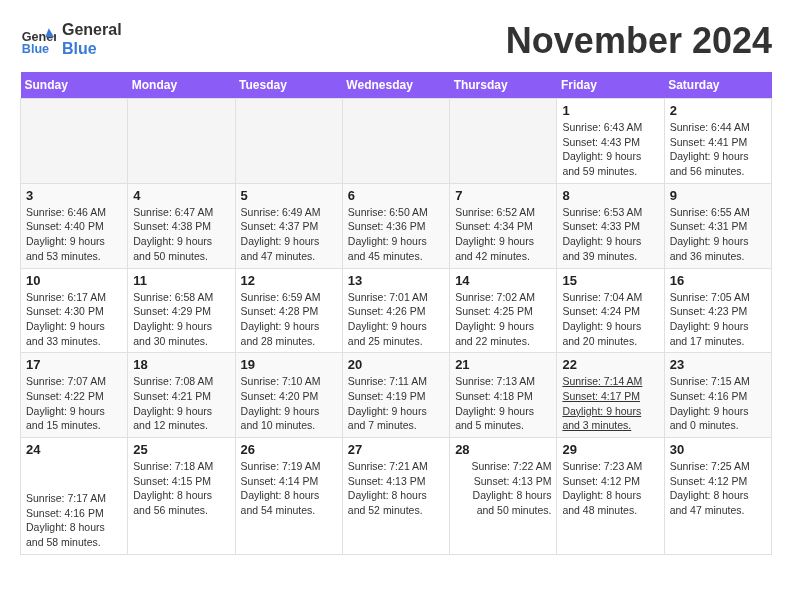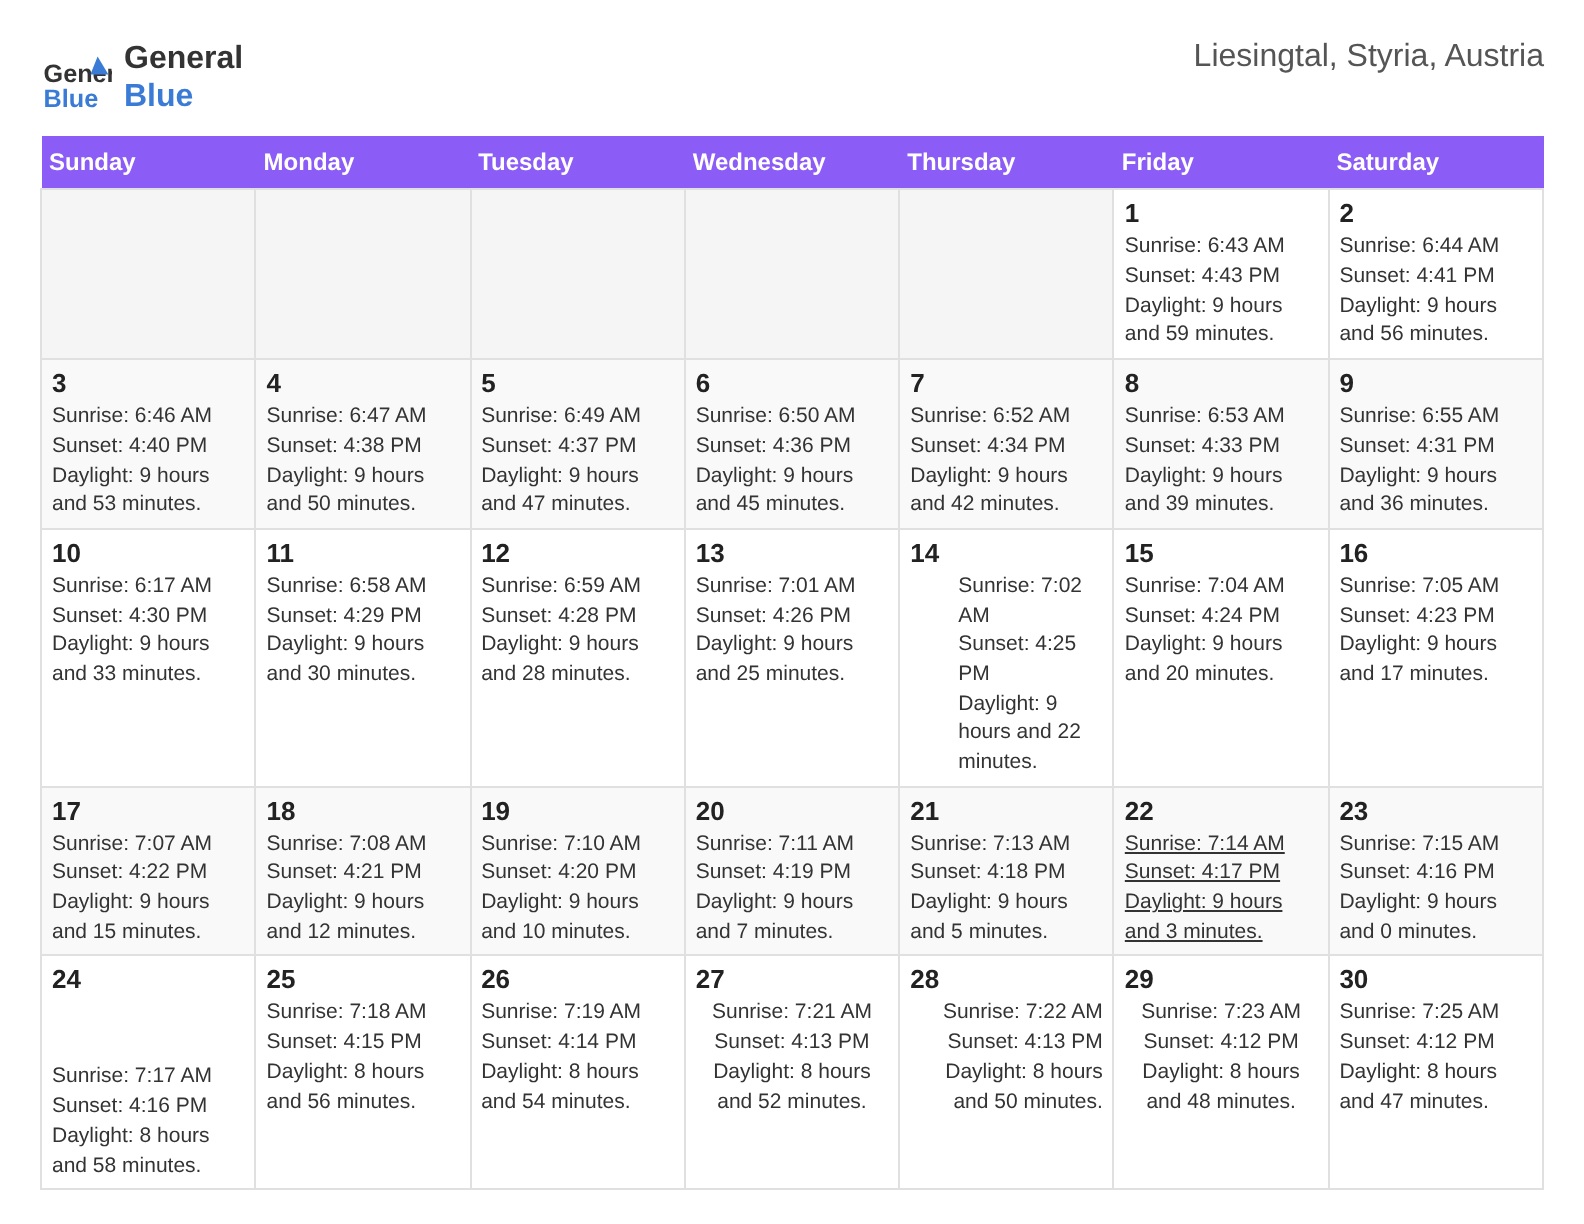--- a/index.html
+++ b/index.html
@@ -85,21 +85,21 @@
       <text x="2" y="22" font-size="14" font-weight="bold" fill="#333">General</text>
       <text x="2" y="36" font-size="14" font-weight="bold" fill="#3a7bd5">Blue</text>
       <polygon points="32,8 38,18 28,18" fill="#3a7bd5"></polygon>
     </svg>
     <div style="line-height:1.2">
       <div style="font-size:16px;font-weight:bold;color:#333">General</div>
       <div style="font-size:16px;font-weight:bold;color:#3a7bd5">Blue</div>
     </div>
   </div>
   <div class="title-area">
-    <div class="location-subtitle">Liesingtal, Styria, Austria</div>
+    <div class="month-title">November 2024</div>
   </div>
 </div>
 
 <table>
   <thead>
     <tr>
     <th>Sunday</th>
         <th>Monday</th>
         <th>Tuesday</th>
         <th>Wednesday</th>
@@ -192,21 +192,21 @@
 Daylight: 9 hours and 28 minutes.</div>
         </td>
         <td>
           <div class="day-num">13</div>
           <div class="day-info" style="white-space: pre-line;">Sunrise: 7:01 AM
 Sunset: 4:26 PM
 Daylight: 9 hours and 25 minutes.</div>
         </td>
         <td>
           <div class="day-num">14</div>
-          <div class="day-info" style="white-space: pre-line; margin-left: 24px;">Sunrise: 7:02 AM
+          <div class="day-info" style="white-space: pre-line;">Sunrise: 7:02 AM
 Sunset: 4:25 PM
 Daylight: 9 hours and 22 minutes.</div>
         </td>
         <td>
           <div class="day-num">15</div>
           <div class="day-info" style="white-space: pre-line;">Sunrise: 7:04 AM
 Sunset: 4:24 PM
 Daylight: 9 hours and 20 minutes.</div>
         </td>
         <td>
@@ -274,33 +274,33 @@
 Daylight: 8 hours and 56 minutes.</div>
         </td>
         <td>
           <div class="day-num">26</div>
           <div class="day-info" style="white-space: pre-line;">Sunrise: 7:19 AM
 Sunset: 4:14 PM
 Daylight: 8 hours and 54 minutes.</div>
         </td>
         <td>
           <div class="day-num">27</div>
-          <div class="day-info" style="white-space: pre-line; text-align: center;">Sunrise: 7:21 AM
+          <div class="day-info" style="white-space: pre-line;">Sunrise: 7:21 AM
 Sunset: 4:13 PM
 Daylight: 8 hours and 52 minutes.</div>
         </td>
         <td>
           <div class="day-num">28</div>
           <div class="day-info" style="white-space: pre-line; text-align: right;">Sunrise: 7:22 AM
 Sunset: 4:13 PM
 Daylight: 8 hours and 50 minutes.</div>
         </td>
         <td>
           <div class="day-num">29</div>
-          <div class="day-info" style="white-space: pre-line; text-align: center;">Sunrise: 7:23 AM
+          <div class="day-info" style="white-space: pre-line;">Sunrise: 7:23 AM
 Sunset: 4:12 PM
 Daylight: 8 hours and 48 minutes.</div>
         </td>
         <td>
           <div class="day-num">30</div>
           <div class="day-info" style="white-space: pre-line;">Sunrise: 7:25 AM
 Sunset: 4:12 PM
 Daylight: 8 hours and 47 minutes.</div>
         </td>
       </tr>

